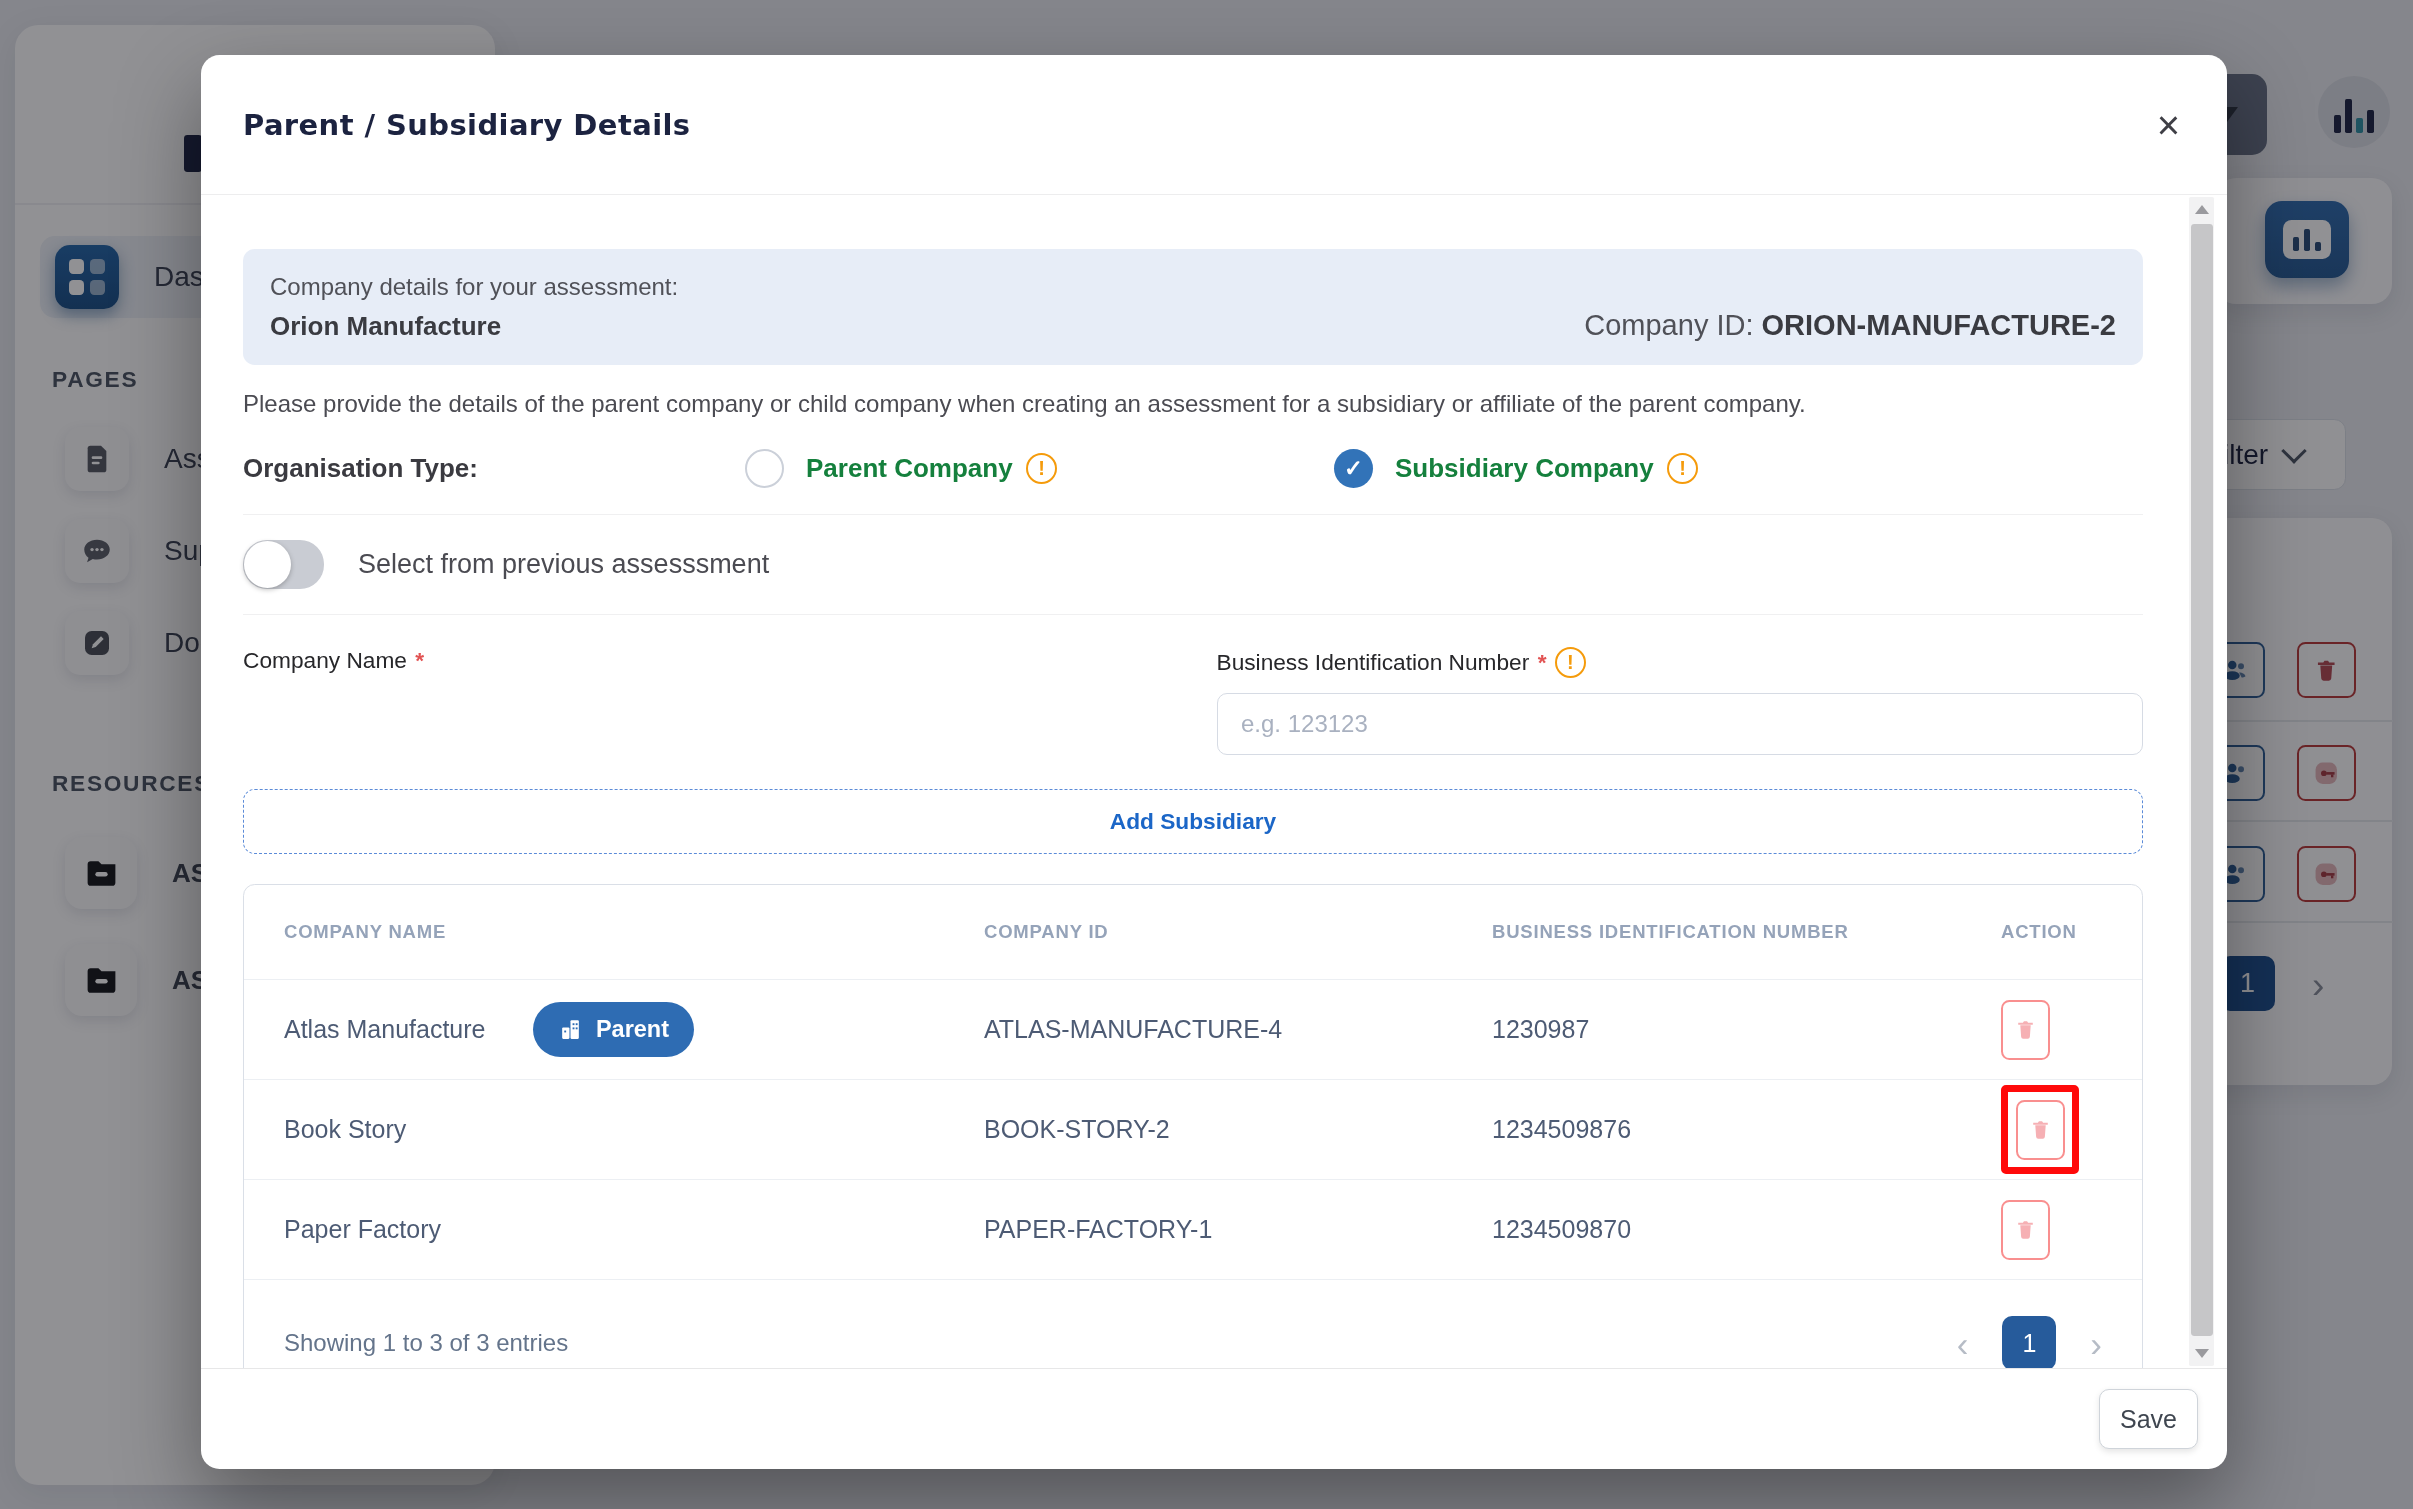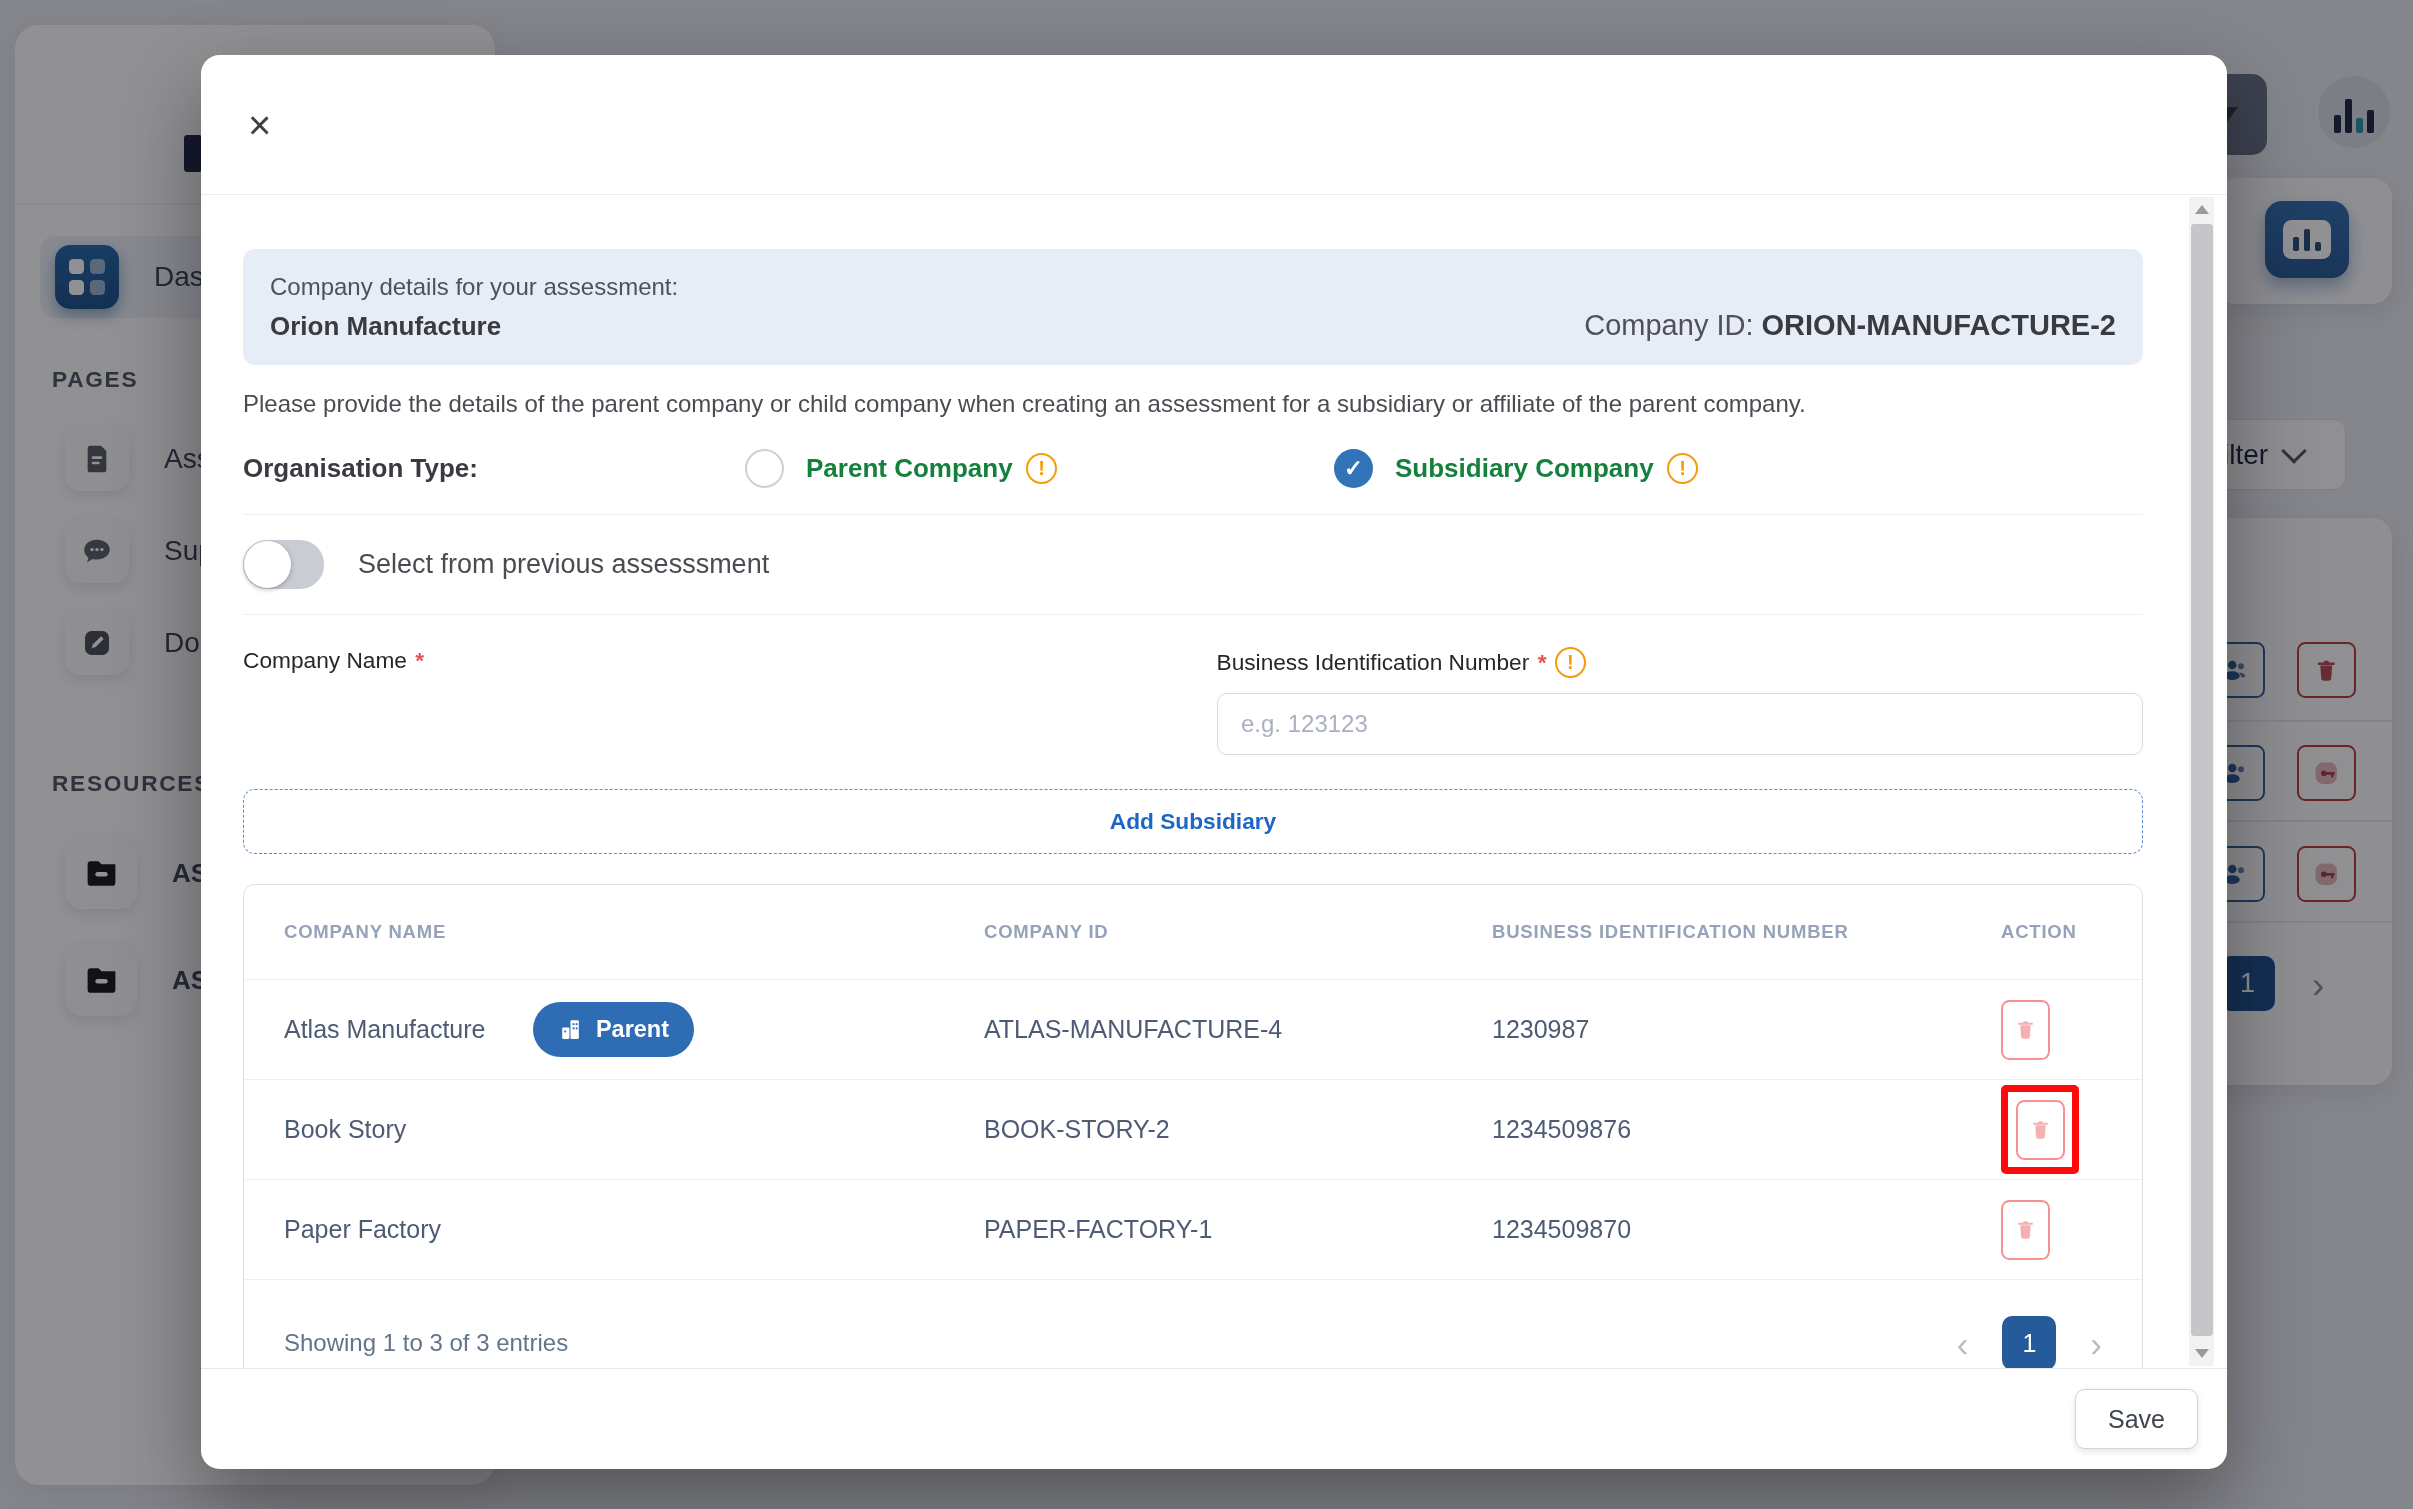--- a/index.html
+++ b/index.html
@@ -48,21 +48,21 @@
 
   .overlay{position:absolute;inset:0;background:rgba(10,12,18,0.45);}
 
   
   .modal{position:absolute;left:201px;top:55px;width:2026px;height:1414px;background:#fff;border-radius:18.5px;box-shadow:0 34px 84px rgba(0,0,0,.38);display:flex;flex-direction:column;}
   .m-head{height:140px;flex:0 0 auto;display:flex;align-items:center;justify-content:space-between;padding:0 42px;border-bottom:1.7px solid #ededee;box-sizing:border-box;}
   .m-title{font-size:29px;font-weight:bold;color:#1c2340;letter-spacing:0.4px;font-family:"DejaVu Sans","Liberation Sans",sans-serif;}
   .m-close{font-size:40px;color:#3f3f46;line-height:1;cursor:pointer;background:none;border:none;padding:0 5px;}
   .m-body{flex:1;padding:30px 84px 0 42px;box-sizing:border-box;position:relative;overflow:hidden;}
   .m-foot{flex:0 0 101px;border-top:1.7px solid #e7e7e8;display:flex;align-items:center;justify-content:flex-end;padding:0 29px;box-sizing:border-box;}
-  .save-btn{height:60px;padding:0 32px;background:#fff;border:1.7px solid #cfd4da;border-radius:10px;font-size:25px;color:#3f4650;box-shadow:0 2.5px 6.7px rgba(0,0,0,.10);cursor:pointer;font-family:inherit;}
+  .save-btn{height:60px;padding:0 20px;background:#fff;border:1.7px solid #cfd4da;border-radius:10px;font-size:25px;color:#3f4650;box-shadow:0 2.5px 6.7px rgba(0,0,0,.10);cursor:pointer;font-family:inherit;}
 
   
   .sb{position:absolute;top:142px;bottom:102px;right:12.6px;width:25px;background:#f2f2f3;border-radius:1.7px;}
   .sb .arr{position:absolute;left:0;width:25px;height:25px;display:flex;align-items:center;justify-content:center;}
   .sb .arr.up{top:0;}
   .sb .arr.down{bottom:0;}
   .sb .tri-up{border-left:7.6px solid transparent;border-right:7.6px solid transparent;border-bottom:9.2px solid #9a9a9e;}
   .tri-down{border-left:7.6px solid transparent;border-right:7.6px solid transparent;border-top:9.2px solid #9a9a9e;}
   .sb .thumb{position:absolute;left:1.7px;right:1.7px;top:27px;bottom:30px;background:#c6c6c8;border-radius:3.4px;}
 
@@ -279,20 +279,21 @@
 
     <div class="pg1">1</div>
     <div class="pg-next">›</div>
   </div>
 
   <div class="overlay"></div>
 
   <div class="modal">
 
     <div class="m-head">
+      <span class="m-title">Parent / Subsidiary Details</span>
       <button class="m-close">×</button>
     </div>
 
     <div class="m-body">
 
       <div class="info-box">
         <div>
           <div class="ib-line1">Company details for your assessment:</div>
           <div class="ib-name">Orion Manufacture</div>
         </div>

